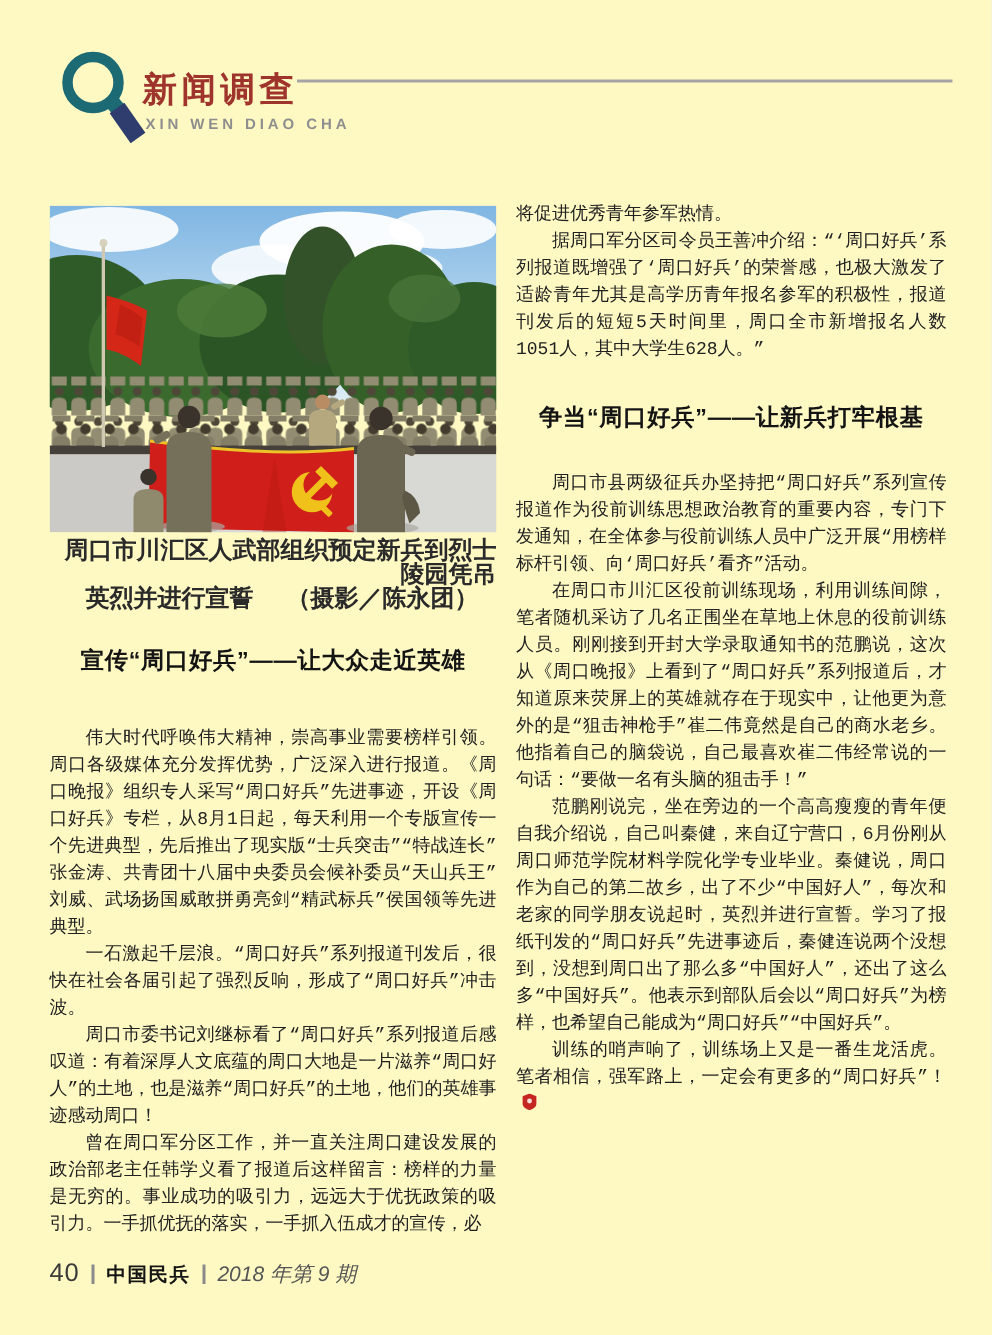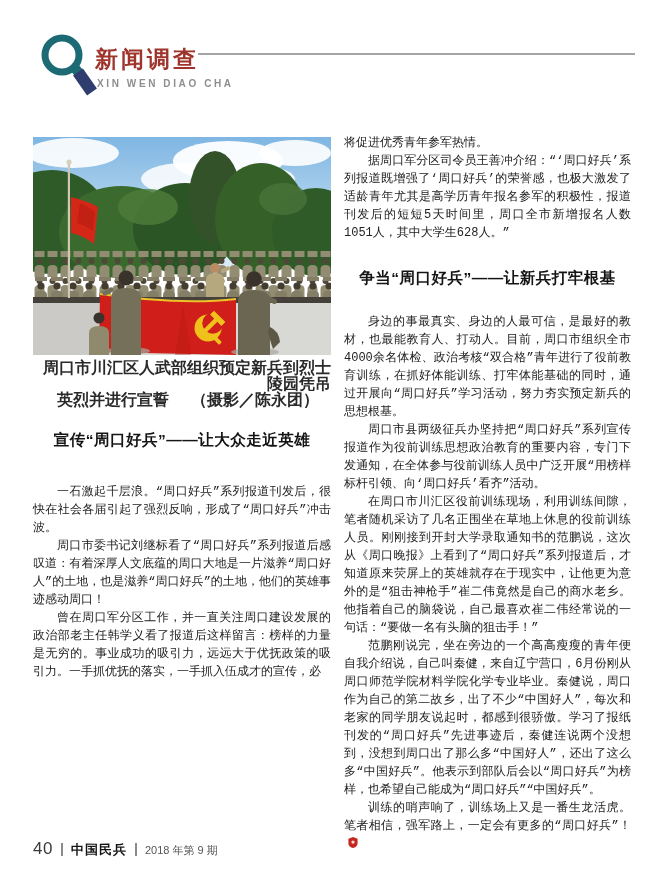--- a/index.html
+++ b/index.html
@@ -1,19 +1,19 @@
 <!DOCTYPE html>
 <html lang="zh"><head>
 <meta charset="utf-8">
 <style>
   html,body{margin:0;padding:0;}
   body{background:#e8e8e6;}
   .page{
     position:relative; width:661px; height:890px; margin:0 auto;
-    background:#ffffff; overflow:hidden;
+    background:#fef9c3; overflow:hidden;
     font-family:"Liberation Sans","DejaVu Sans",sans-serif;
     color:#1f1f1f;
   }
   
   .hdr-icon{position:absolute; left:37px; top:30px; width:62px; height:78px;}
   .hdr-title{
     position:absolute; left:95px; top:44px;
     font-size:23px; font-weight:bold; letter-spacing:3px; color:#9e342b;
   }
   .hdr-pinyin{
@@ -55,21 +55,21 @@
   .art-p.no-indent{text-indent:0;}
   .endmark{display:inline-block; width:10px; height:11px; margin-left:4px; vertical-align:-1px;}
   
   .footer{
     position:absolute; left:33px; top:839px;
     display:flex; align-items:baseline;
   }
   .pg-num{font-size:17px; color:#3a3a3a; letter-spacing:.5px;}
   .fsep{width:2px; height:13px; background:#8a8a8a; margin:0 8px; align-self:center;}
   .mag-name{font-size:13px; font-weight:bold; color:#141414; letter-spacing:1px;text-align:center;}
-  .issue{font-size:11px; color:#555;}
+  .issue{font-size:14px; color:#555;font-style:italic;}
 </style>
 </head>
 <body>
 
 <div class="page">
 
   <svg class="hdr-icon" viewBox="0 0 62 78">
     <circle cx="25" cy="25" r="17" fill="none" stroke="#1c6a74" stroke-width="7"></circle>
     <line x1="36" y1="36" x2="42" y2="43" stroke="#1c6a74" stroke-width="10"></line>
     <line x1="41" y1="42" x2="55" y2="62" stroke="#2e3d6e" stroke-width="12"></line>
@@ -173,33 +173,33 @@
 
   <div class="caption">
     <div class="cap-l1">周口市川汇区人武部组织预定新兵到烈士陵园凭吊</div>
     <div class="cap-l2">
       <span>英烈并进行宣誓</span><span class="credit">（摄影／陈永团）</span>
     </div>
   </div>
 
   <div class="col col-left">
     <h2 class="art-h">宣传“周口好兵”——让大众走近英雄</h2>
+    <p class="art-p">伟大时代呼唤伟大精神，崇高事业需要榜样引领。周口各级媒体充分发挥优势，广泛深入进行报道。《周口晚报》组织专人采写“周口好兵”先进事迹，开设《周口好兵》专栏，从8月1日起，每天利用一个专版宣传一个先进典型，先后推出了现实版“士兵突击”“特战连长”张金涛、共青团十八届中央委员会候补委员“天山兵王”刘威、武场扬国威敢拼勇亮剑“精武标兵”侯国领等先进典型。</p>
     <p class="art-p">一石激起千层浪。“周口好兵”系列报道刊发后，很快在社会各届引起了强烈反响，形成了“周口好兵”冲击波。</p>
     <p class="art-p">周口市委书记刘继标看了“周口好兵”系列报道后感叹道：有着深厚人文底蕴的周口大地是一片滋养“周口好人”的土地，也是滋养“周口好兵”的土地，他们的英雄事迹感动周口！</p>
     <p class="art-p">曾在周口军分区工作，并一直关注周口建设发展的政治部老主任韩学义看了报道后这样留言：榜样的力量是无穷的。事业成功的吸引力，远远大于优抚政策的吸引力。一手抓优抚的落实，一手抓入伍成才的宣传，必</p>
   </div>
 
   <div class="col col-right">
     <p class="art-p no-indent">将促进优秀青年参军热情。</p>
     <p class="art-p">据周口军分区司令员王善冲介绍：“‘周口好兵’系列报道既增强了‘周口好兵’的荣誉感，也极大激发了适龄青年尤其是高学历青年报名参军的积极性，报道刊发后的短短5天时间里，周口全市新增报名人数1051人，其中大学生628人。”</p>
     <h2 class="art-h">争当“周口好兵”——让新兵打牢根基</h2>
-    <p class="art-p">身边的事最真实、身边的人最可信，是最好的教材，也最能教育人、打动人。目前，周口市组织全市4000余名体检、政治考核“双合格”青年进行了役前教育训练，在抓好体能训练、打牢体能基础的同时，通过开展向“周口好兵”学习活动，努力夯实预定新兵的思想根基。</p>
     <p class="art-p">周口市县两级征兵办坚持把“周口好兵”系列宣传报道作为役前训练思想政治教育的重要内容，专门下发通知，在全体参与役前训练人员中广泛开展“用榜样标杆引领、向‘周口好兵’看齐”活动。</p>
     <p class="art-p">在周口市川汇区役前训练现场，利用训练间隙，笔者随机采访了几名正围坐在草地上休息的役前训练人员。刚刚接到开封大学录取通知书的范鹏说，这次从《周口晚报》上看到了“周口好兵”系列报道后，才知道原来荧屏上的英雄就存在于现实中，让他更为意外的是“狙击神枪手”崔二伟竟然是自己的商水老乡。他指着自己的脑袋说，自己最喜欢崔二伟经常说的一句话：“要做一名有头脑的狙击手！”</p>
-    <p class="art-p">范鹏刚说完，坐在旁边的一个高高瘦瘦的青年便自我介绍说，自己叫秦健，来自辽宁营口，6月份刚从周口师范学院材料学院化学专业毕业。秦健说，周口作为自己的第二故乡，出了不少“中国好人”，每次和老家的同学朋友说起时，都感到很骄傲。学习了报纸刊发的“周口好兵”先进事迹后，秦健连说两个没想到，没想到周口出了那么多“中国好人”，还出了这么多“中国好兵”。他表示到部队后会以“周口好兵”为榜样，也希望自己能成为“周口好兵”“中国好兵”。</p>
+    <p class="art-p">范鹏刚说完，坐在旁边的一个高高瘦瘦的青年便自我介绍说，自己叫秦健，来自辽宁营口，6月份刚从周口师范学院材料学院化学专业毕业。秦健说，周口作为自己的第二故乡，出了不少“中国好人”，每次和老家的同学朋友说起时，英烈并进行宣誓。学习了报纸刊发的“周口好兵”先进事迹后，秦健连说两个没想到，没想到周口出了那么多“中国好人”，还出了这么多“中国好兵”。他表示到部队后会以“周口好兵”为榜样，也希望自己能成为“周口好兵”“中国好兵”。</p>
     <p class="art-p">
       <span>训练的哨声响了，训练场上又是一番生龙活虎。笔者相信，强军路上，一定会有更多的“周口好兵”！</span><svg class="endmark" viewBox="0 0 10 12">
           <path d="M5,0 L10,2 L10,7 C10,10 7.5,11.3 5,12 C2.5,11.3 0,10 0,7 L0,2 Z" fill="#c5261f"></path>
           <circle cx="5" cy="5.5" r="1.8" fill="#f4dcd7"></circle>
         </svg>
     </p>
   </div>
 
   <div class="footer">
     <span class="pg-num">40</span>

